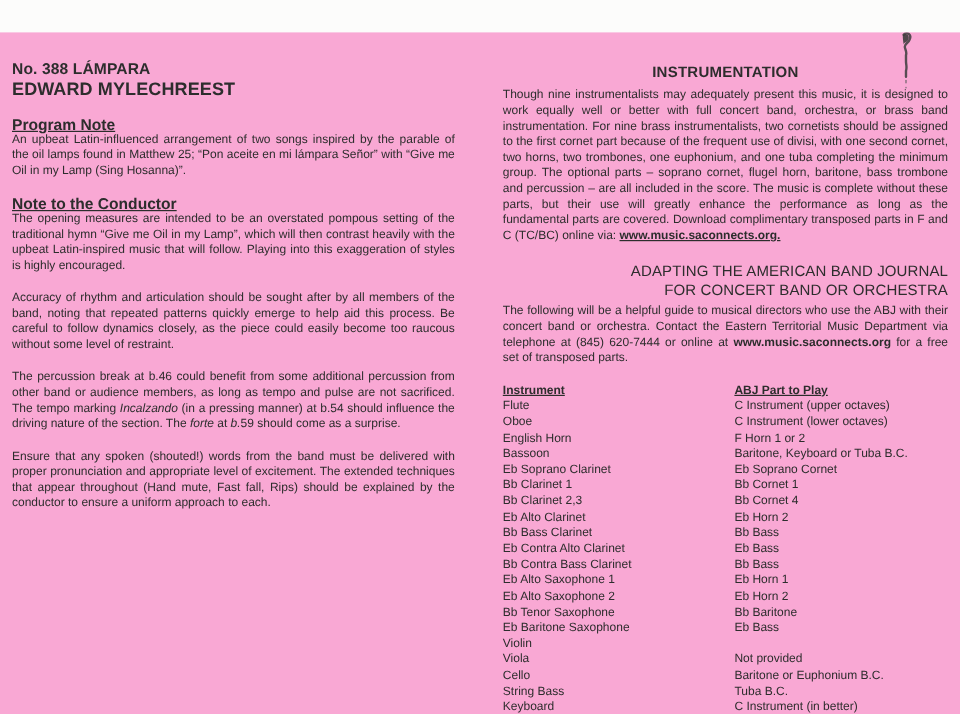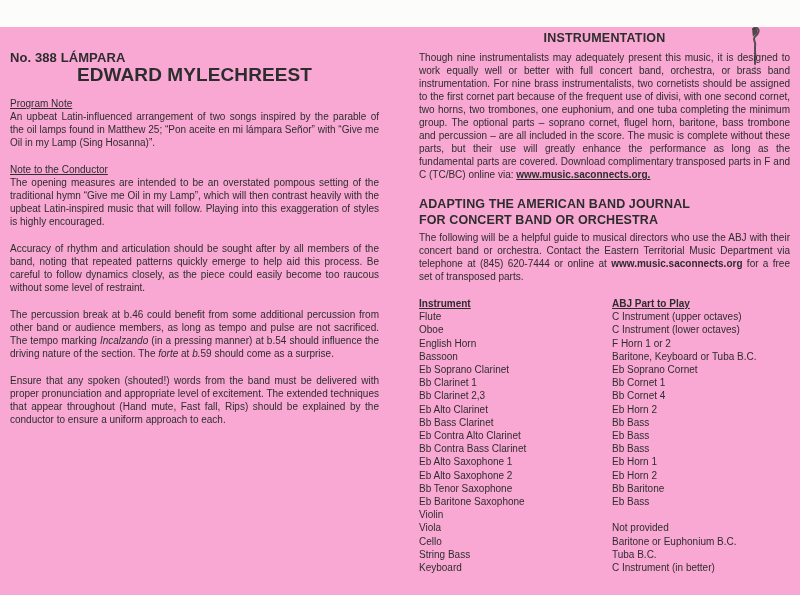--- a/index.html
+++ b/index.html
@@ -8,42 +8,42 @@
     background:#fcfcfb;
     font-family:"Liberation Sans","DejaVu Sans",sans-serif;
     color:#2d2d2d;
     position:relative;
     overflow:hidden;
     -webkit-font-smoothing:antialiased;
   }
   .page{position:absolute;inset:0;background:#f9a8d4;margin-top:27px;}
   .col{position:absolute;top:0;}
   .col-left{left:10px;width:369px;padding-top:22px;}
-  .col-right{left:419px;width:371px;}
+  .col-right{left:419px;width:371px;padding-top:22px;}
 
   .doc-title{font-size:13px;font-weight:bold;line-height:16px;margin:1px 0 0 0;letter-spacing:.1px;}
-  .composer{font-size:19px;font-weight:bold;line-height:16px;text-align:center;margin:1px 0 0 0;letter-spacing:.1px;}
+  .composer{font-size:15px;font-weight:bold;line-height:16px;text-align:left;margin:1px 0 0 0;letter-spacing:.1px;}
 
   .section-heading{
-    font-size:10px;font-weight:normal;text-decoration:underline;
+    font-size:13px;font-weight:bold;text-decoration:underline;
     line-height:13px;margin:14px 0 0 0;
   }
   p.body{
     font-size:10px;line-height:13px;text-align:justify;
     margin:0 0 14px 0;
   }
   p.body.first{margin-top:0;}
 
   .instr-heading{
     text-align:center;font-size:12.5px;font-weight:bold;line-height:16px;
     margin:3px 0 5px 0;letter-spacing:.2px;
   }
   .adapting-heading{
-    font-size:12.5px;font-weight:bold;line-height:16px;
-    margin:15px 0 3px 0;letter-spacing:.1px;
+    font-size:12.5px;font-weight:normal;line-height:16px;
+    margin:15px 0 3px 0;letter-spacing:.1px;text-align:right;
   }
 
   .abj-table{margin-top:14px;font-size:10px;}
   .trow{display:flex;line-height:13.2px;}
   .tcell{white-space:nowrap;}
   .c1{width:193px;flex:0 0 193px;}
   .c2{flex:1;}
   .thead span{font-weight:bold;text-decoration:underline;}
 
   .ink-mark{position:absolute;left:744px;top:0;}

